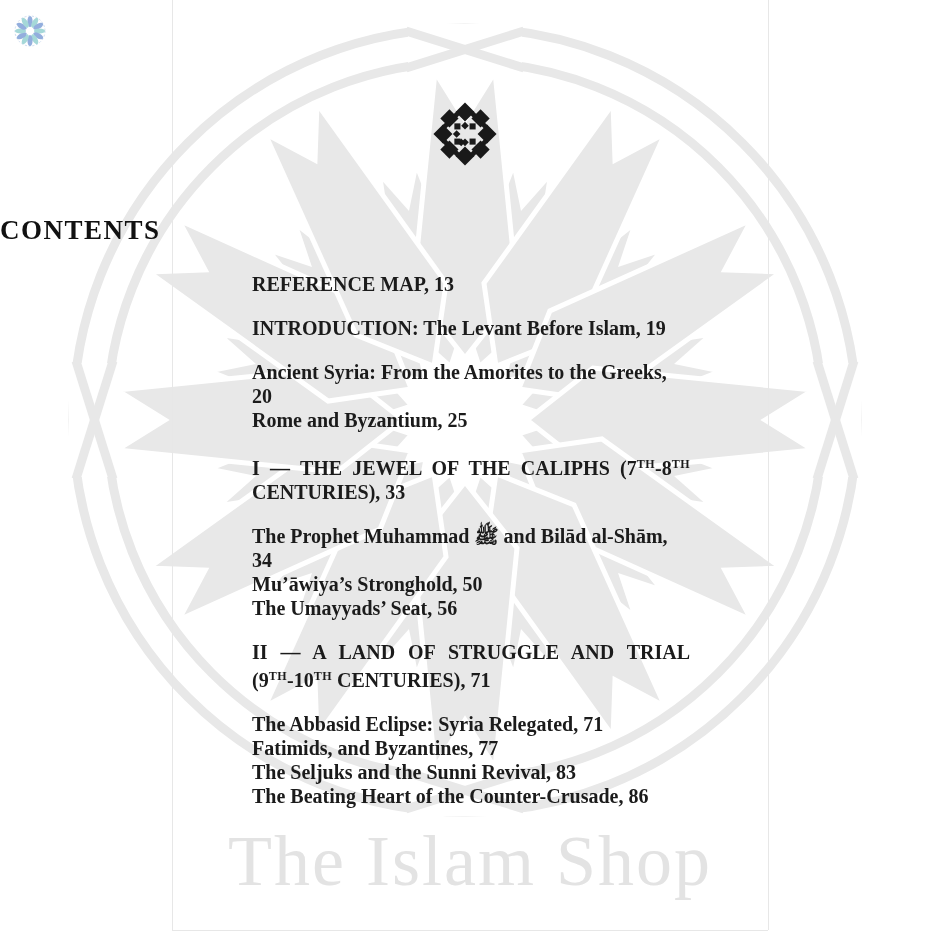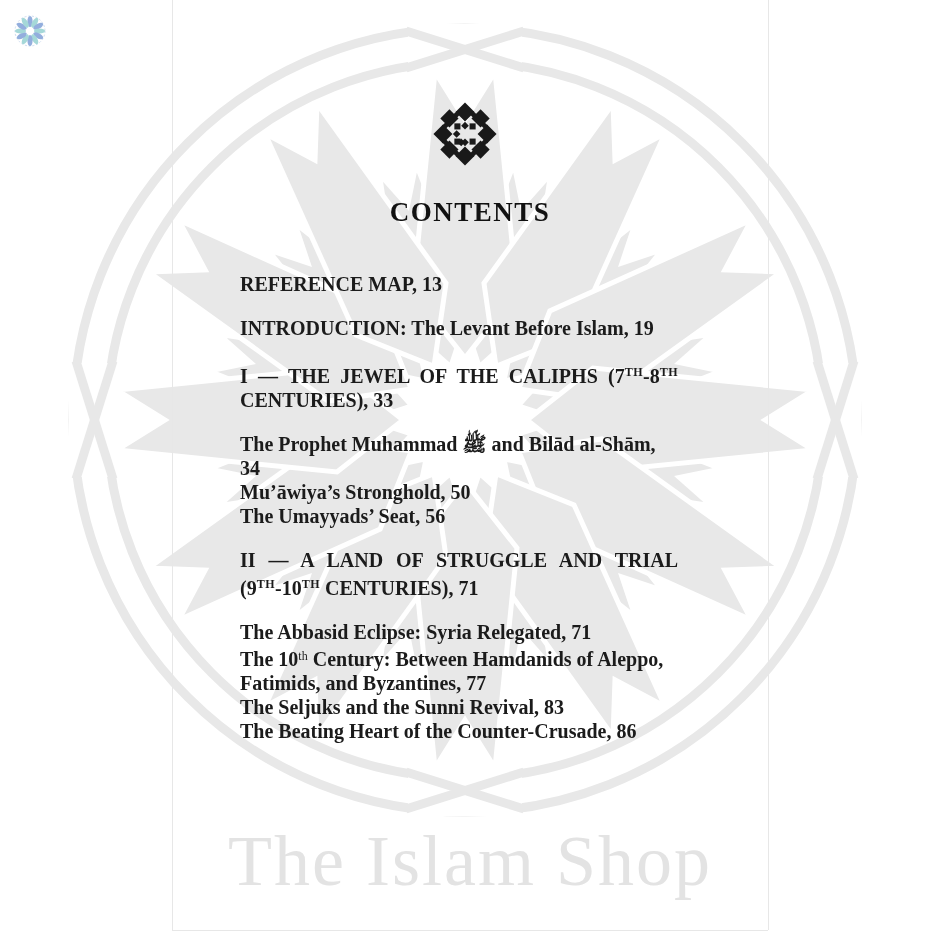--- a/index.html
+++ b/index.html
@@ -29,25 +29,25 @@
   .edge-v{position:absolute;top:0;width:1px;height:930px;background:var(--page-edge);z-index:1;}
   .edge-left{left:172px;} .edge-right{left:768px;}
   .edge-bottom{position:absolute;left:172px;top:930px;width:596px;height:1px;background:var(--page-edge);z-index:1;}
   
   #brand-logo{position:absolute;left:12px;top:13px;width:36px;height:36px;z-index:2;}
   
   #ornament{position:absolute;left:427px;top:96px;width:76px;height:76px;z-index:2;}
   .orn{fill:var(--ornament-black);}
   
   .page-title{
-    position:absolute;left:0;right:0;top:197px;z-index:2;text-align:center;
+    position:absolute;left:0;right:0;top:215px;z-index:2;text-align:left;
     font-size:27px;font-weight:700;letter-spacing:1.5px;color:#111111;
   }
   
-  .toc{position:absolute;left:240px;top:272px;width:438px;z-index:2;font-size:20px;}
+  .toc{position:absolute;left:252px;top:272px;width:438px;z-index:2;font-size:20px;}
   .toc-block{margin:0 0 20px 0;}
   .toc-line{line-height:24px;}
   .toc-line.justify{text-align:justify;text-align-last:justify;}
   .s-b{font-weight:700;}
   .s-r{font-weight:700;}
   .s-bs{font-weight:700;font-size:12px;vertical-align:7px;letter-spacing:0.5px;}
   .s-rs{font-weight:400;font-size:12px;vertical-align:6px;}
 </style>
 </head>
 <body>
@@ -152,32 +152,35 @@
 <div class="page-title">CONTENTS</div>
 
 <div class="toc">
     <div class="toc-block">
       <div class="toc-line"><span class="s-b">REFERENCE MAP, 13</span></div>
     </div>
     <div class="toc-block">
       <div class="toc-line"><span class="s-b">INTRODUCTION:</span><span class="s-r"> The Levant Before Islam</span><span class="s-b">, 19</span></div>
     </div>
     <div class="toc-block">
+      <div class="toc-line"><span class="s-r">Ancient Syria: From the Amorites to the Greeks, 20</span></div>
+      <div class="toc-line"><span class="s-r">Rome and Byzantium, 25</span></div>
+    </div>
+    <div class="toc-block">
       <div class="toc-line justify"><span class="s-b">I — THE JEWEL OF THE CALIPHS (7</span><span class="s-bs">TH</span><span class="s-b">-8</span><span class="s-bs">TH</span></div>
       <div class="toc-line"><span class="s-b">CENTURIES), 33</span></div>
     </div>
     <div class="toc-block">
       <div class="toc-line"><span class="s-r">The Prophet Muhammad ﷺ and Bilād al-Shām, 34</span></div>
       <div class="toc-line"><span class="s-r">Mu’āwiya’s Stronghold, 50</span></div>
       <div class="toc-line"><span class="s-r">The Umayyads’ Seat, 56</span></div>
     </div>
     <div class="toc-block">
       <div class="toc-line justify"><span class="s-b">II — A LAND OF STRUGGLE AND TRIAL</span></div>
       <div class="toc-line"><span class="s-b">(9</span><span class="s-bs">TH</span><span class="s-b">-10</span><span class="s-bs">TH</span><span class="s-b"> CENTURIES), 71</span></div>
     </div>
     <div class="toc-block">
       <div class="toc-line"><span class="s-r">The Abbasid Eclipse: Syria Relegated, 71</span></div>
-      <div class="toc-line"><span class="s-r">The 10</span><span class="s-rs">th</span><span class="s-r"> Century: Between Hamdanids of Aleppo,</span></div>
       <div class="toc-line"><span class="s-r">Fatimids, and Byzantines, 77</span></div>
       <div class="toc-line"><span class="s-r">The Seljuks and the Sunni Revival, 83</span></div>
       <div class="toc-line"><span class="s-r">The Beating Heart of the Counter-Crusade, 86</span></div>
     </div>
   </div>
 
 </body></html>

